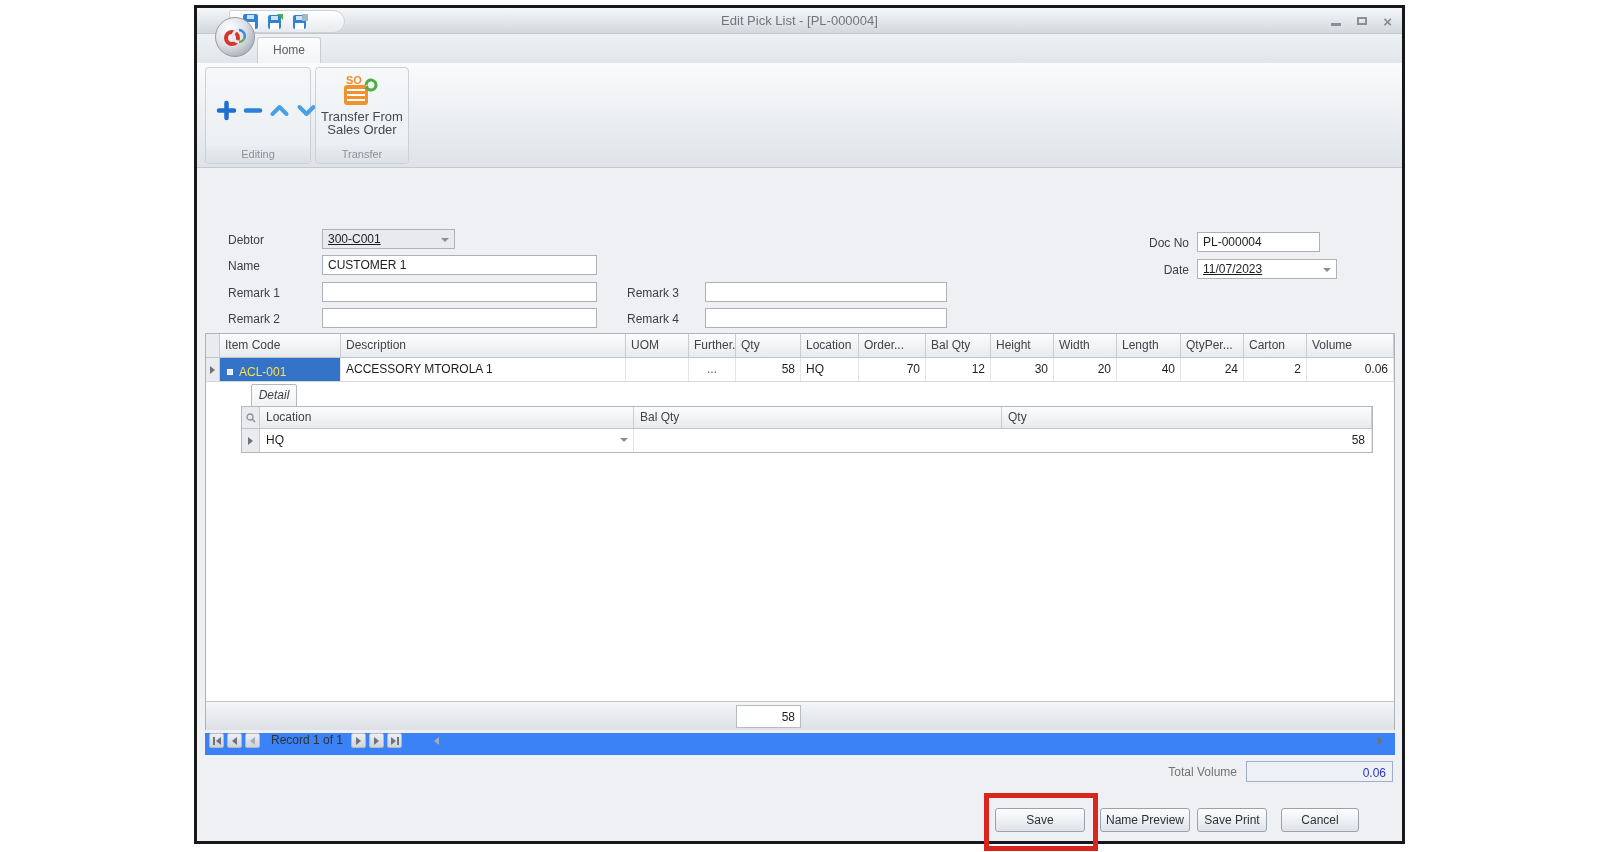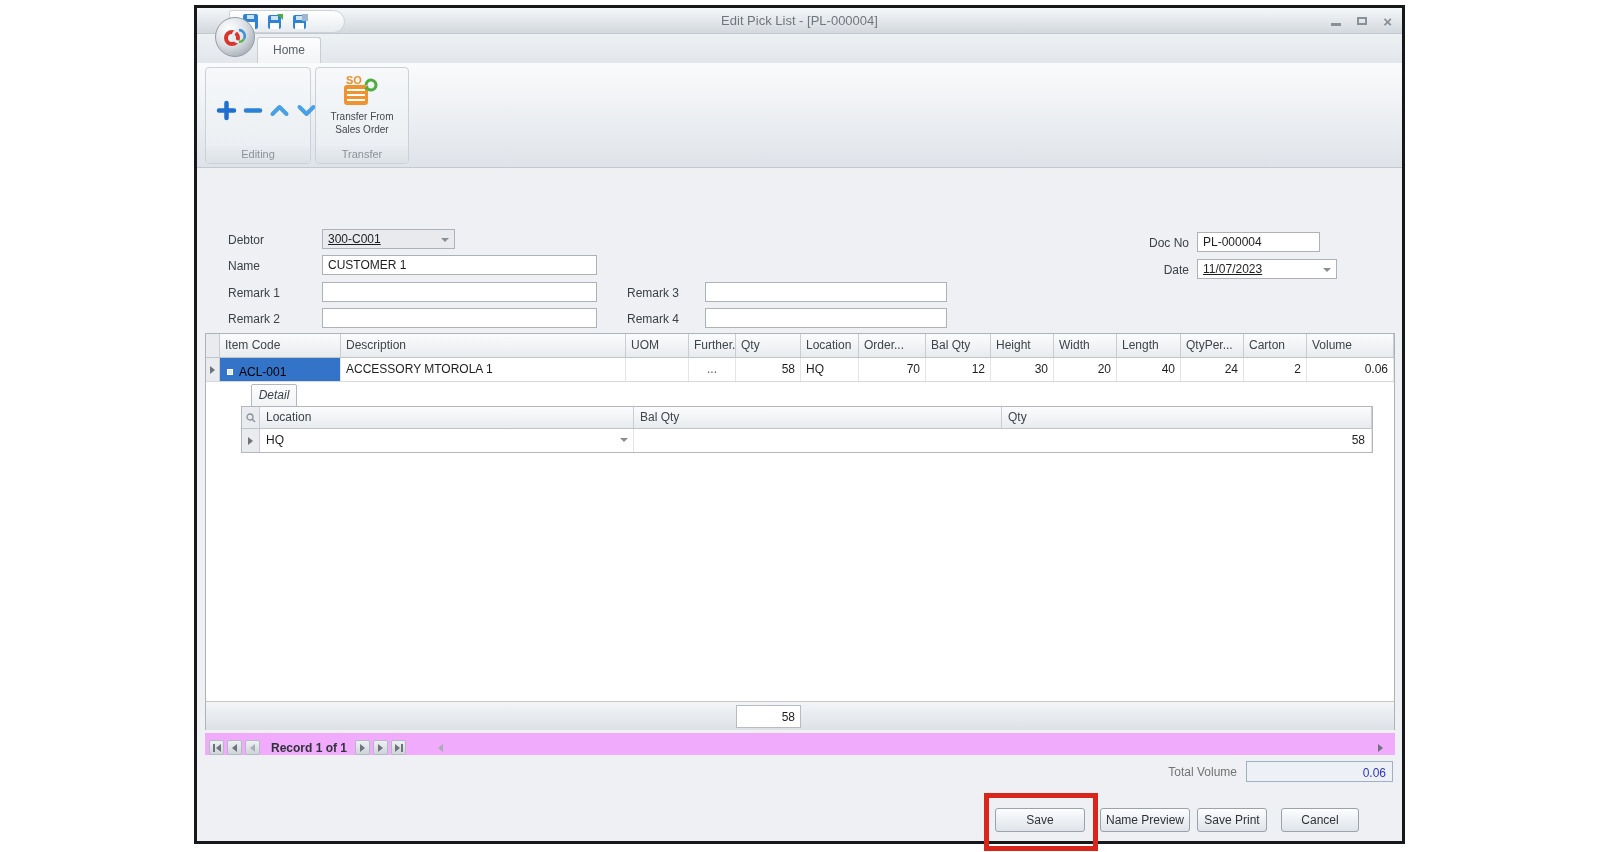--- a/index.html
+++ b/index.html
@@ -43,21 +43,21 @@
   .g-editing { left:8px; width:106px; }
   .g-transfer { left:118px; width:94px; }
   .edit-icons { position:absolute; left:10px; top:32px; display:flex; gap:6px; align-items:center; }
   .tr-btn { position:absolute; left:3px; top:2px; width:86px; height:76px; border-radius:3px;
             display:flex; flex-direction:column; align-items:center; }
   .tr-icon { position:relative; width:40px; height:36px; margin-top:4px; }
   .so-badge { position:absolute; left:4px; top:0; color:#ef8f2a; font-weight:bold; font-size:11px; }
   .so-doc { position:absolute; left:2px; top:11px; width:24px; height:20px; background:#f0922e;
             border-radius:3px; }
   .so-doc i { position:absolute; left:3px; height:2px; width:18px; background:#ffffff; display:block; }
-  .tr-text { font-size:10px; color:#44494f; line-height:13px; text-align:right; }
+  .tr-text { font-size:13px; color:#44494f; line-height:13px; text-align:right; }
 
   
   .flabel { position:absolute; color:#3c4147; }
   .finput { position:absolute; height:20px; background:#ffffff; border:1px solid #abb2ba;
             font-family:"Liberation Sans", sans-serif; font-size:12px; padding:0 5px; color:#1c1e21; }
   .combo { position:absolute; height:20px; border:1px solid #abb2ba; background:#ffffff;
            padding:2px 5px 0; color:#1c1e21;text-decoration:underline; }
   .combo.gray { background:#e8eaed; }
   .dd-arrow { position:absolute; right:5px; top:8px; width:0; height:0;
               border-left:4px solid transparent; border-right:4px solid transparent;
@@ -73,21 +73,21 @@
   .grow > div { border-right:1px solid #e3e5e8; padding:4px 5px 0; white-space:nowrap; overflow:hidden; }
   .c-ind{width:14px;} .c-item{width:121px;} .c-desc{width:285px;} .c-uom{width:63px;}
   .c-fur{width:47px; text-align:center; color:#555;} .c-qty{width:65px;} .c-loc{width:58px;}
   .c-ord{width:67px;} .c-bal{width:65px;} .c-hgt{width:63px;} .c-wid{width:63px;}
   .c-len{width:64px;} .c-qpc{width:63px;} .c-ctn{width:63px;} .c-vol{flex:1;}
   .num { text-align:right; }
   .indcell { background:#e9ebee !important; border-right:1px solid #c9cdd2 !important;
              display:flex; align-items:center; justify-content:center; padding:0 !important; }
   .rowptr { width:0; height:0; border-top:4px solid transparent; border-bottom:4px solid transparent;
             border-left:5px solid #6d7379; }
-  .sel { background:#3373c8 !important; color:#000000; display:flex; align-items:center; }
+  .sel { background:#3373c8 !important; color:#fde047; display:flex; align-items:center; }
   .bullet { width:6px; height:6px; background:#dfe7f2; border:1px solid #ffffff; margin:0 6px 0 2px; }
 
   
   .detail-tab { position:absolute; left:45px; top:50px; width:46px; height:23px;
                 background:linear-gradient(#fdfdfe,#f1f3f5); border:1px solid #b3b8be;
                 border-radius:2px 2px 0 0; text-align:center; line-height:21px; color:#3c4147; z-index:2;font-style:italic; }
   .subgrid { position:absolute; left:35px; top:72px; width:1132px; border:1px solid #b3b8be; background:#fff; }
   .shead { display:flex; height:22px; background:linear-gradient(#fbfcfd,#e8ebee);
            border-bottom:1px solid #bfc4c9; color:#3f444a; }
   .shead > div { border-right:1px solid #c9cdd2; padding:3px 6px 0; }
@@ -96,21 +96,21 @@
   .s-ind{width:18px;} .s-loc{width:374px;} .s-bal{width:368px;} .s-qty{flex:1;}
 
   
   .sumband { position:absolute; left:0; top:367px; width:100%; height:29px;
              background:linear-gradient(#f3f5f7,#dde1e6); border-top:1px solid #c3c7cc; }
   .sumcell { position:absolute; left:530px; top:3px; width:65px; height:23px; background:#ffffff;
              border:1px solid #b7bcc2; text-align:right; padding:4px 5px 0; color:#1c1e21; }
 
   
   .navrow { position:absolute; left:8px; top:725px; width:1190px; height:22px;
-            background:#f0abfc; display:flex; align-items:flex-end; padding:0 4px;font-weight:bold; }
+            background:#3b82f6; display:flex; align-items:flex-start; padding:0 4px; }
   .navbtn { width:15px; height:15px; background:linear-gradient(#eef0f3,#cfd4da);
             border:1px solid #b4bac1; border-radius:2px; margin-right:3px;
             display:inline-flex; align-items:center; justify-content:center; }
   .tri-l { width:0; height:0; border-top:4px solid transparent; border-bottom:4px solid transparent;
            border-right:5px solid #6d7379; }
   .tri-r { width:0; height:0; border-top:4px solid transparent; border-bottom:4px solid transparent;
            border-left:5px solid #6d7379; }
   .tri-dim { border-right-color:#a7adb4; }
   .navtext { margin:0 8px; color:#2e3338; }
   .bar { width:2px; height:8px; background:#6d7379; margin-right:1px; }

